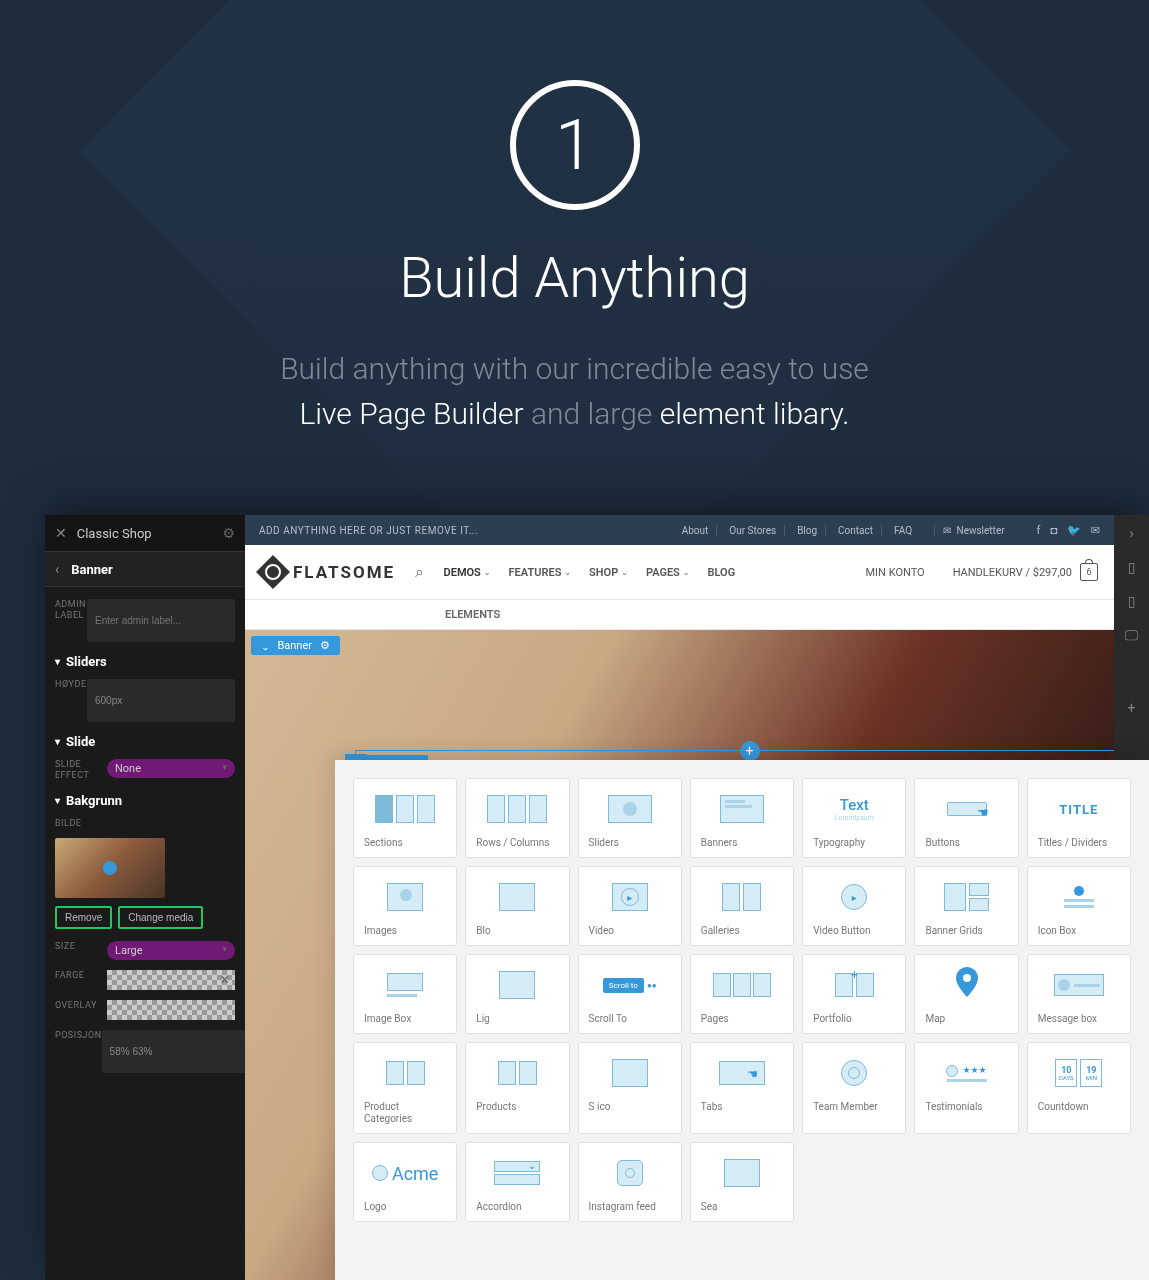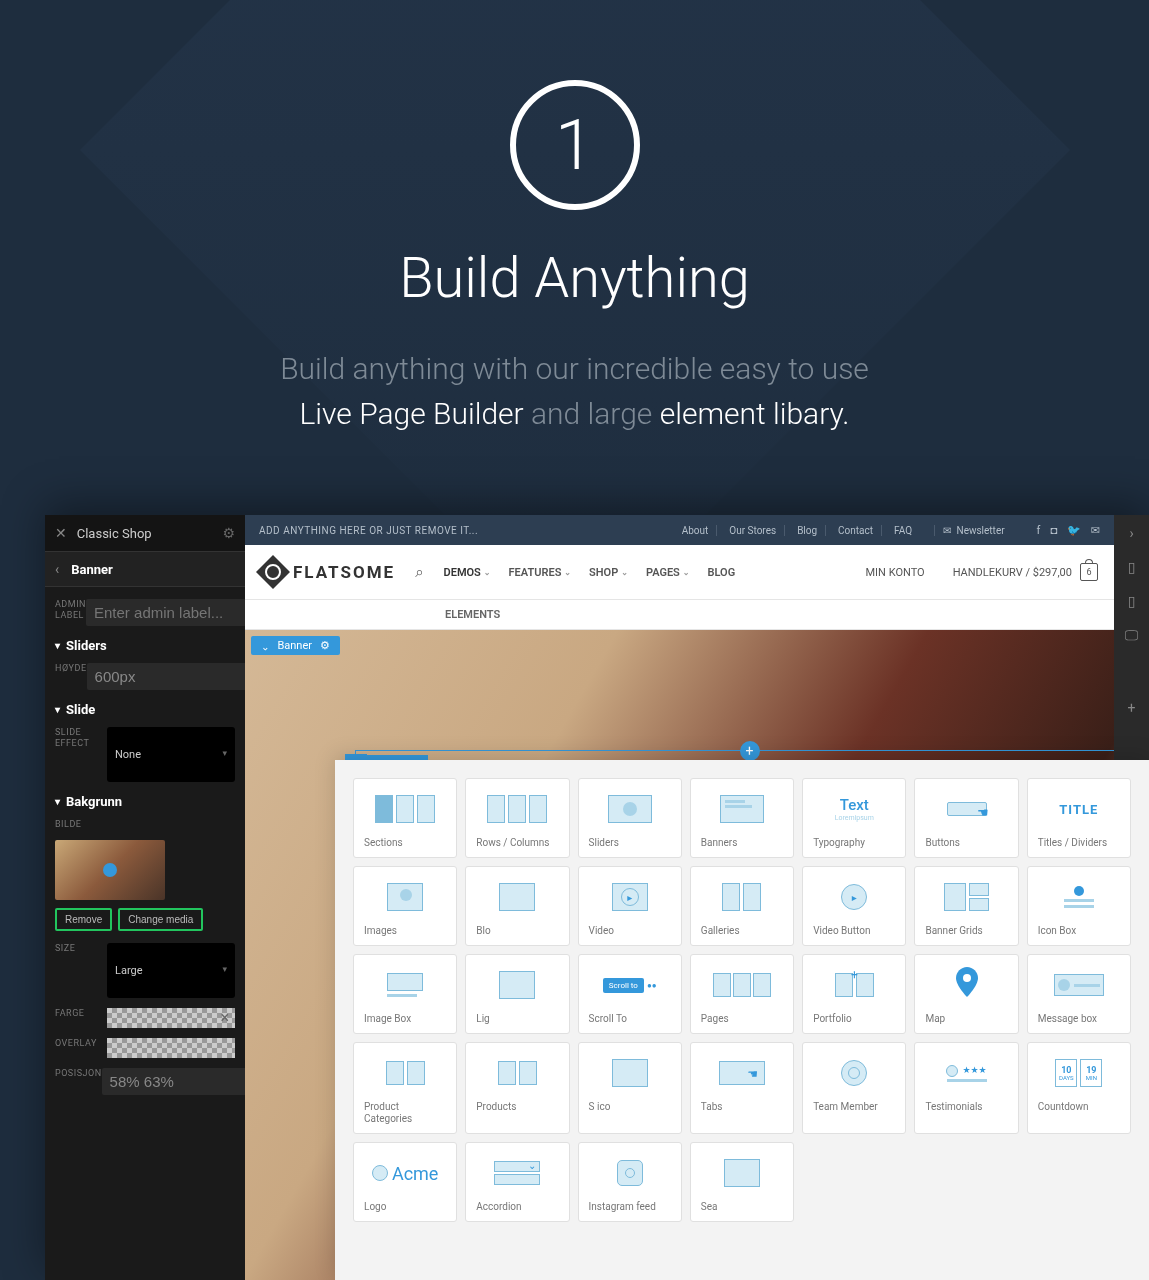--- a/index.html
+++ b/index.html
@@ -15,24 +15,24 @@
 .sb-top{height:36px;display:flex;align-items:center;padding:0 10px;background:#141414;gap:10px}
 .sb-close{color:#888;cursor:pointer;font-size:14px}
 .sb-title{flex:1;color:#ccc;font-size:13px}
 .sb-gear{color:#666;font-size:14px}
 .sb-crumb{height:36px;display:flex;align-items:center;padding:0 10px;background:#222;gap:12px;border-top:1px solid #333;border-bottom:1px solid #333}
 .sb-back{color:#888;font-size:14px}
 .sb-crumb-txt{color:#fff;font-weight:bold;font-size:13px}
 .sb-body{flex:1;overflow:hidden;padding:12px 10px}
 .sb-row{display:flex;align-items:flex-start;margin-bottom:10px}
 .sb-lbl{color:#777;font-size:9px;letter-spacing:.5px;width:52px;line-height:1.2}
-.sb-input{background:#2a2a2a;border:none;color:#888;padding:5px 8px;font-size:15px;flex:1;border-radius:2px}
+.sb-input{background:#2a2a2a;border:none;color:#888;padding:16px 8px;font-size:10px;flex:1;border-radius:2px}
 .sb-sec{color:#fff;font-weight:bold;font-size:13px;margin:12px 0 10px;display:flex;align-items:center;gap:6px}
 .sb-sec::before{content:"▾";font-size:10px}
-.sb-select{background:#000000;color:#ccc;padding:21px 8px;font-size:11px;flex:1;border-radius:3px;position:relative}
+.sb-select{background:#701a75;color:#ccc;padding:3px 8px;font-size:11px;flex:1;border-radius:10px;position:relative}
 .sb-select::after{content:"▾";position:absolute;right:8px;color:#666;font-size:9px}
 .sb-thumb{width:110px;height:60px;background:linear-gradient(135deg,#c9a877 0%,#8b5a3c 50%,#4a3428 100%);border-radius:2px;margin:4px 0 8px;position:relative}
 .sb-thumb::after{content:"";position:absolute;top:50%;left:50%;transform:translate(-50%,-50%);width:14px;height:14px;background:#3498db;border-radius:50%}
 .sb-btns{display:flex;gap:6px;margin-bottom:12px}
 .sb-btn{background:#1a1a1a;border:2px solid #22c55e;color:#bbb;padding:4px 8px;font-size:10px;border-radius:2px;cursor:pointer}
 .sb-checker{flex:1;height:20px;background-image:linear-gradient(45deg,#999 25%,transparent 25%),linear-gradient(-45deg,#999 25%,transparent 25%),linear-gradient(45deg,transparent 75%,#999 75%),linear-gradient(-45deg,transparent 75%,#999 75%);background-size:10px 10px;background-position:0 0,0 5px,5px -5px,-5px 0;background-color:#ccc;position:relative}
 .sb-checker.with-x::after{content:"×";position:absolute;right:6px;top:0;color:#666;font-size:16px}
 .main{flex:1;display:flex;flex-direction:column;position:relative;background:#fff}
 .topbar{height:30px;background:#2d3e52;color:#b4bfca;display:flex;align-items:center;padding:0 14px;font-size:10px;gap:14px}
 .tb-left{flex:1;letter-spacing:.5px}

